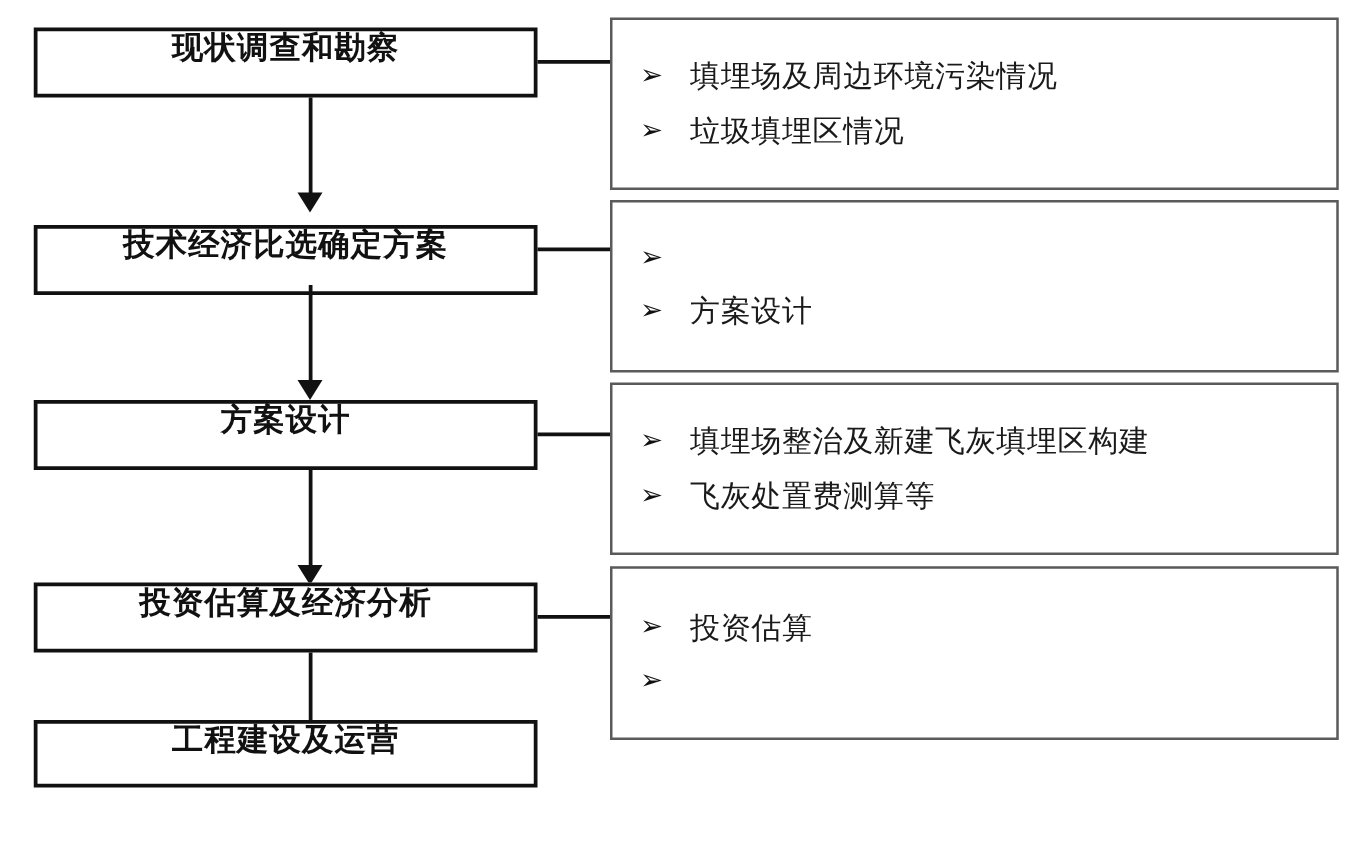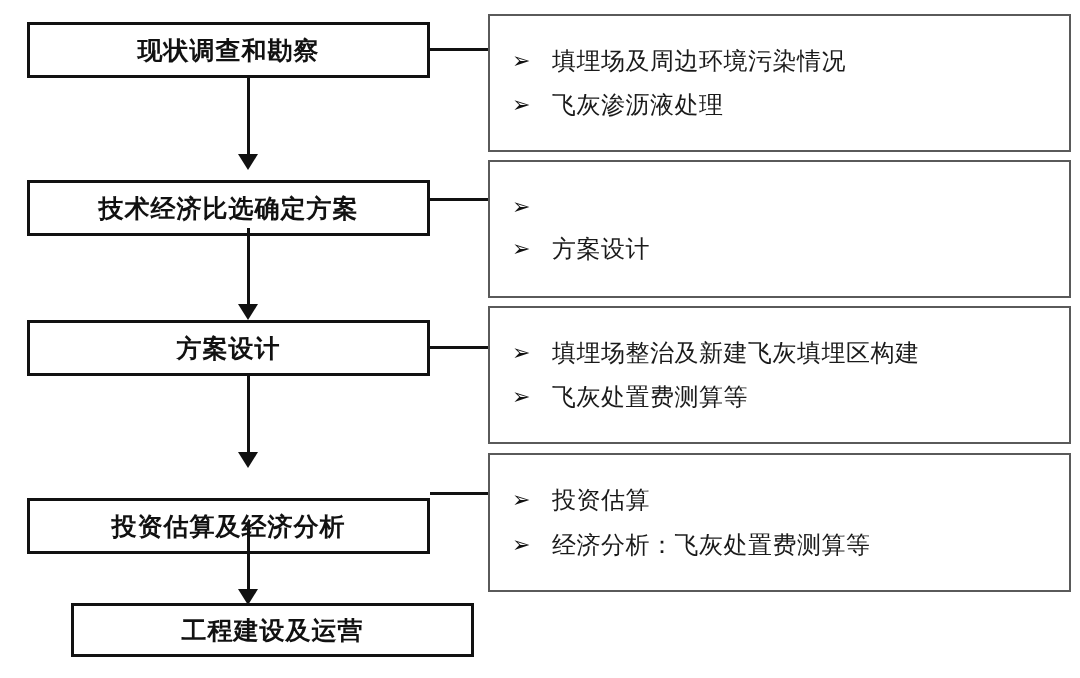--- a/index.html
+++ b/index.html
@@ -22,21 +22,21 @@
 
   
   .stage-box {
     position: absolute;
     left: 27px;
     width: 403px;
     box-sizing: border-box;
     border: 3px solid #111111;
     background: #ffffff;
     display: flex;
-    align-items: center;
+    align-items: flex-start;
     justify-content: center;
   }
   .stage-label {
     font-size: 25px;
     font-weight: bold;
     color: #111111;
     letter-spacing: 1px;
     line-height: 1;
     white-space: nowrap;
     font-family: "DejaVu Sans", "Liberation Sans", sans-serif;
@@ -108,21 +108,21 @@
 
   <div class="connector-h" style="left:430px; top:48px; width:58px;"></div>
 
   <div class="detail-panel" style="top:14px; height:138px;">
     <div class="detail-item">
       <span class="bullet-arrow">➢</span>
       <span class="detail-text">填埋场及周边环境污染情况</span>
     </div>
     <div class="detail-item">
       <span class="bullet-arrow">➢</span>
-      <span class="detail-text">飞灰渗沥液处理</span>
+      <span class="detail-text">垃圾填埋区情况</span>
     </div>
   </div>
 
   <div class="connector-v" style="left:247px; top:78px; height:80px;"></div>
   <div class="arrow-head-down" style="left:238px; top:154px;"></div>
 
   <div class="stage-box" style="top:180px; height:56px;">
     <span class="stage-label">技术经济比选确定方案</span>
   </div>
 
@@ -154,37 +154,36 @@
     </div>
     <div class="detail-item">
       <span class="bullet-arrow">➢</span>
       <span class="detail-text">飞灰处置费测算等</span>
     </div>
   </div>
 
   <div class="connector-v" style="left:247px; top:376px; height:80px;"></div>
   <div class="arrow-head-down" style="left:238px; top:452px;"></div>
 
-  <div class="stage-box" style="top:466px; height:56px;margin-top:32px;">
+  <div class="stage-box" style="top:466px; height:56px;">
     <span class="stage-label">投资估算及经济分析</span>
   </div>
 
   <div class="connector-h" style="left:430px; top:492px; width:58px;"></div>
 
   <div class="detail-panel" style="top:453px; height:139px;">
     <div class="detail-item">
       <span class="bullet-arrow">➢</span>
       <span class="detail-text">投资估算</span>
     </div>
     <div class="detail-item">
       <span class="bullet-arrow">➢</span>
-      <span class="detail-text">经济分析：飞灰处置费测算等</span>
     </div>
   </div>
 
   <div class="connector-v" style="left:247px; top:522px; height:70px;"></div>
   <div class="arrow-head-down" style="left:238px; top:589px;"></div>
 
-  <div class="stage-box" style="top:603px; height:54px;margin-left:44px;">
+  <div class="stage-box" style="top:576px; height:54px;">
     <span class="stage-label">工程建设及运营</span>
   </div>
 
 </div>
 
 </body></html>

